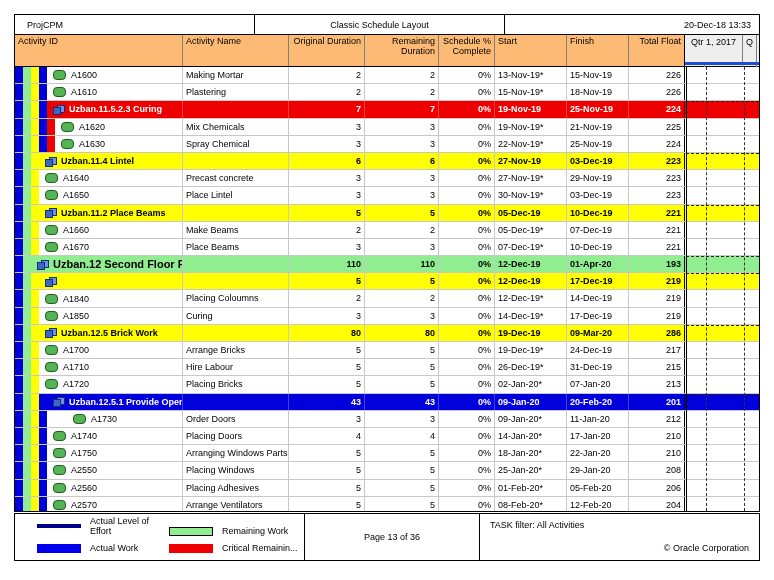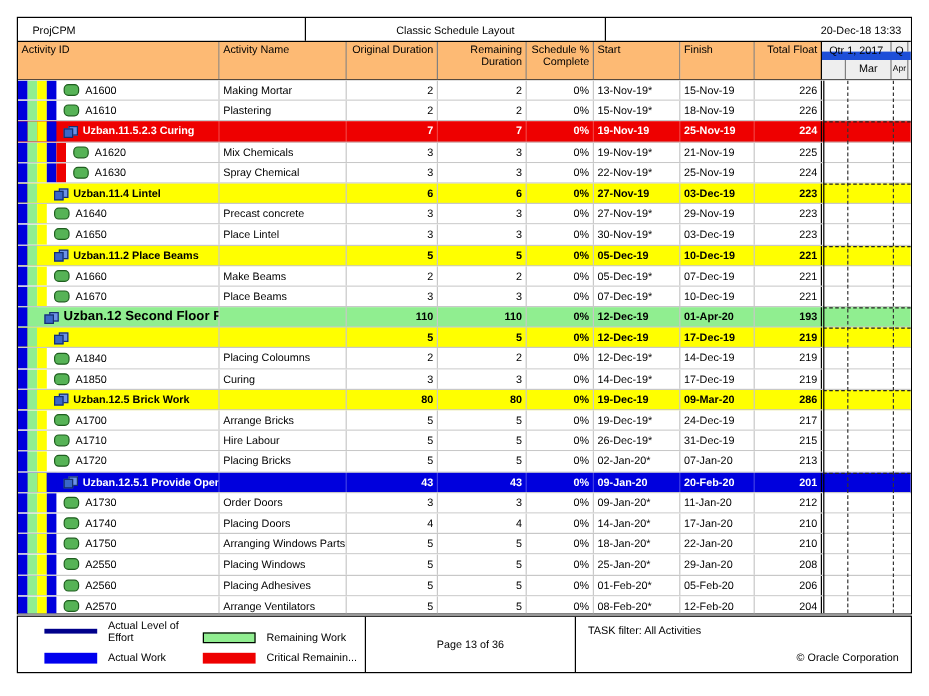--- a/index.html
+++ b/index.html
@@ -33,21 +33,21 @@
     border-bottom:1px solid #000;background:#eeeeee;display:flex;
   }
   .ch{
     box-sizing:border-box;height:100%;position:relative;
     border-right:1px solid #808080;background:#fdba74;
     padding:1px 3px 0 3px;line-height:10px;font-size:9px;
   }
   .ch.num{text-align:right;}
   .ch .h2{display:block;}
   .ch-gantt{box-sizing:border-box;height:100%;position:relative;background:#eeeeee;flex:1;}
-  .gantt-q{display:flex;height:15px;box-sizing:border-box;border-bottom:7px solid #1d4ed8;}
+  .gantt-q{display:flex;height:30px;box-sizing:border-box;border-bottom:3px solid #1d4ed8;}
   .gq{box-sizing:border-box;border-right:1px solid #808080;text-align:center;line-height:14px;font-size:9px;}
   .gantt-m{display:flex;height:16px;box-sizing:border-box;}
   .gm{box-sizing:border-box;border-right:1px solid #808080;text-align:center;line-height:15px;font-size:9px;}
 
   
   .body{position:relative;height:444px;overflow:hidden;background:#fff;}
   .row{
     position:relative;height:17.2px;box-sizing:border-box;
     border-bottom:1px solid #c8c8c8;display:flex;width:100%;
   }
@@ -598,21 +598,21 @@
           <div class="cell gantt"></div>
         </div>
         <div class="row r-task">
           <div class="cell idcell" style="width: 168px;">
             <div class="stripes">
               <span class="stripe" style="background: rgb(0, 0, 221);"></span>
               <span class="stripe" style="background: rgb(144, 238, 144);"></span>
               <span class="stripe" style="background: rgb(255, 255, 0);"></span>
               <span class="stripe" style="background: rgb(0, 0, 221);"></span>
             </div>
-            <div class="idtext" style="padding-left: 38px;">
+            <div class="idtext" style="padding-left: 38px; margin-left: 20px;">
               <span class="ico task"></span>
               <span>A1730</span>
             </div>
           </div>
           <div class="cell" style="width: 106px;">Order Doors</div>
           <div class="cell num" style="width: 76px;">3</div>
           <div class="cell num" style="width: 74px;">3</div>
           <div class="cell num" style="width: 56px;">0%</div>
           <div class="cell" style="width: 72px;">09-Jan-20*</div>
           <div class="cell" style="width: 62px;">11-Jan-20</div>

